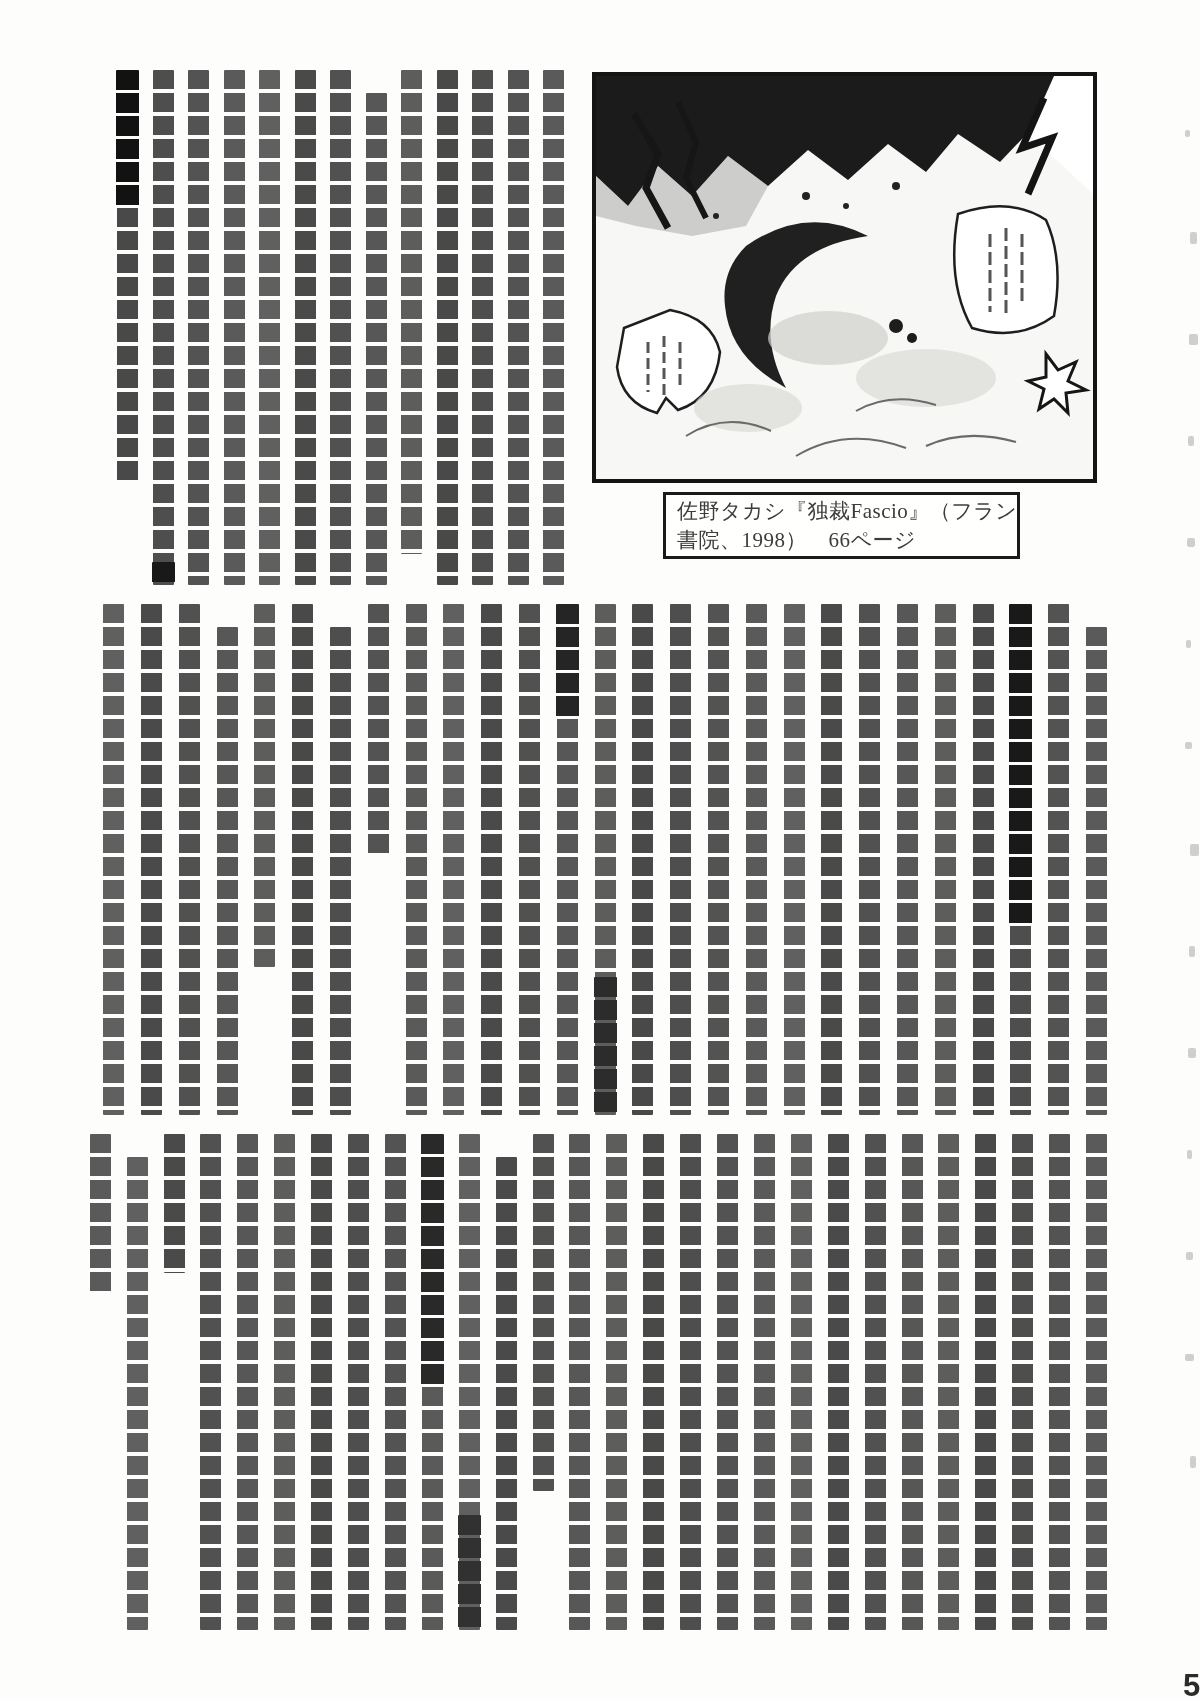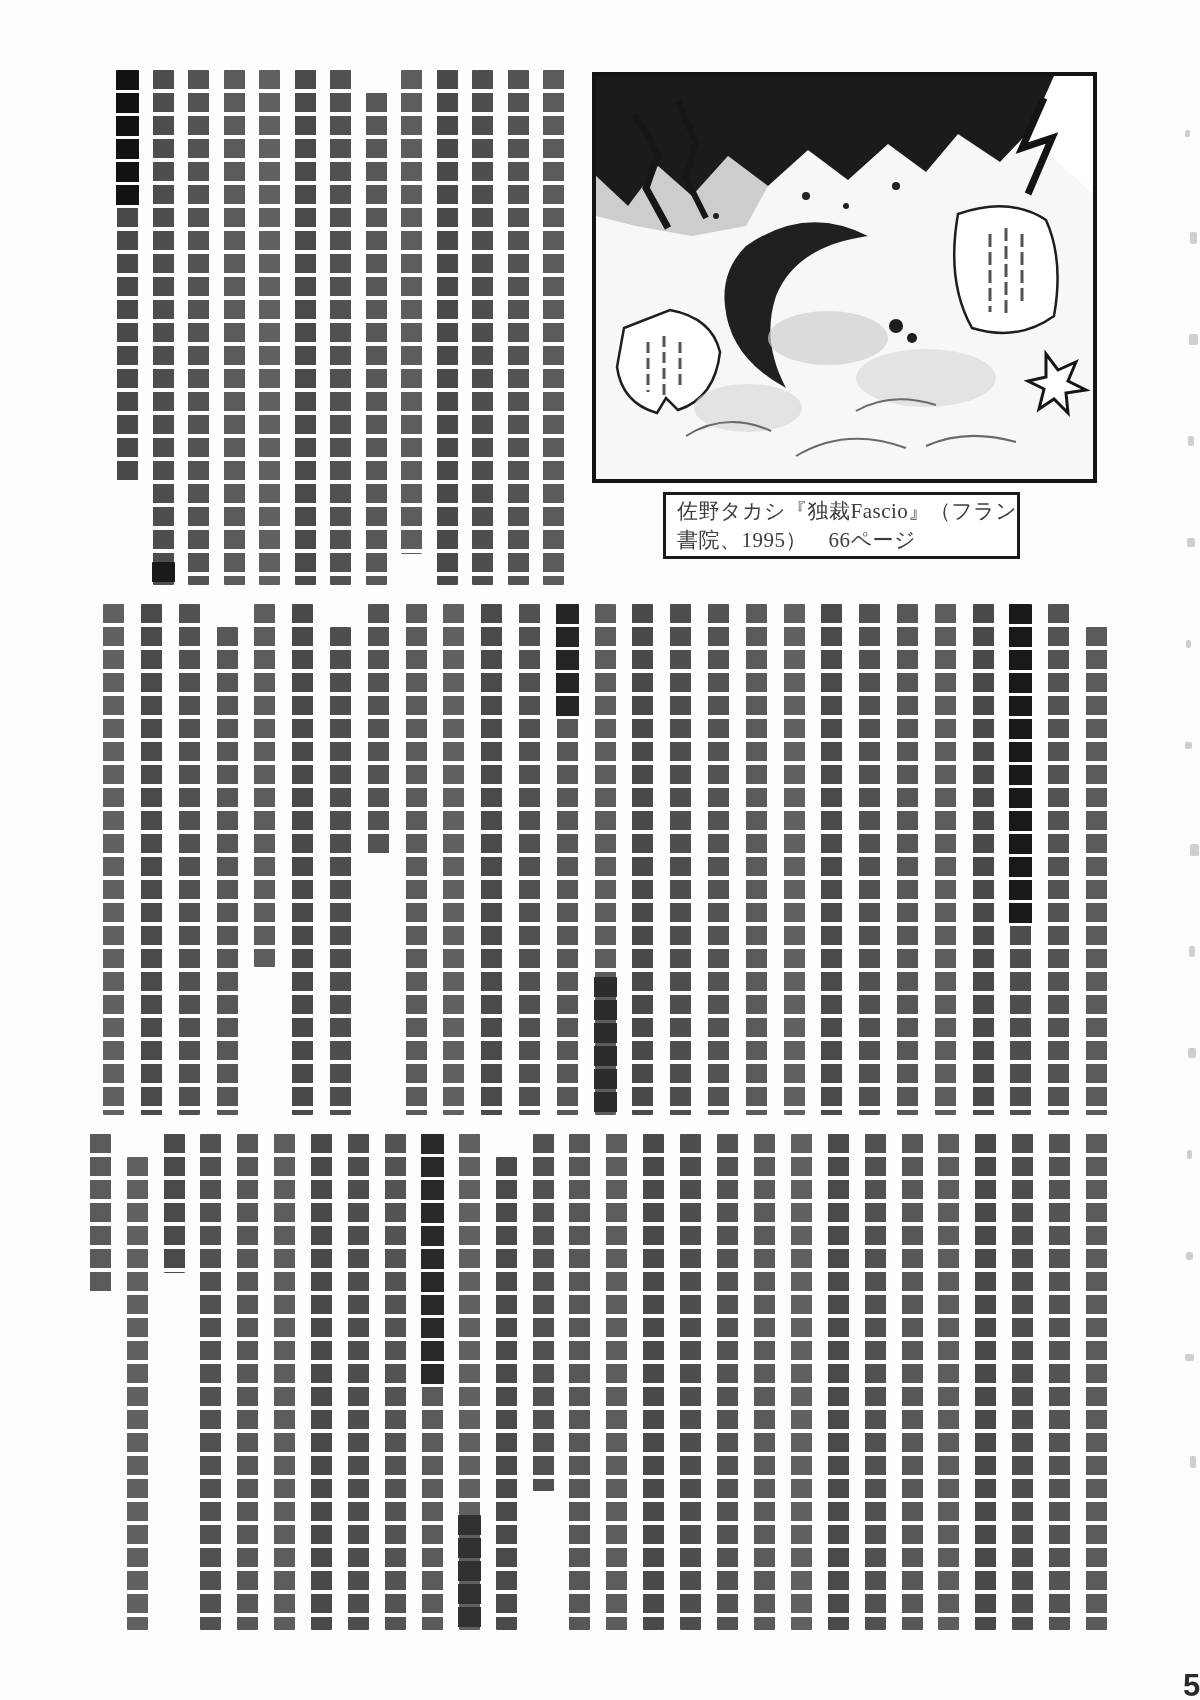--- a/index.html
+++ b/index.html
@@ -89,21 +89,21 @@
         <path d="M90,360 q40,-25 85,-5"></path>
         <path d="M200,380 q50,-30 110,-8"></path>
         <path d="M330,370 q40,-18 90,-4"></path>
         <path d="M260,335 q35,-20 80,-6"></path>
       </g>
     </svg>
   </figure>
 
   <div class="caption-box">
     <div>佐野タカシ『独裁Fascio』（フランス</div>
-    <div>書院、1995）　66ページ</div>
+    <div>書院、1998）　66ページ</div>
   </div>
 
   <div class="band" id="band-top">
       <div class="gcol" style="left: 543px; top: 70px; height: 515px; opacity: 0.89;"></div>
       <div class="gcol" style="left: 507.5px; top: 70px; height: 515px; opacity: 0.93;"></div>
       <div class="gcol" style="left: 472px; top: 70px; height: 515px; opacity: 0.96;"></div>
       <div class="gcol" style="left: 436.5px; top: 70px; height: 515px; opacity: 0.99;"></div>
       <div class="gcol" style="left: 401px; top: 70px; height: 484.1px; opacity: 0.88;"></div>
       <div class="gcol" style="left: 365.5px; top: 93px; height: 492px; opacity: 0.91;"></div>
       <div class="gcol" style="left: 330px; top: 70px; height: 515px; opacity: 0.94;"></div>

